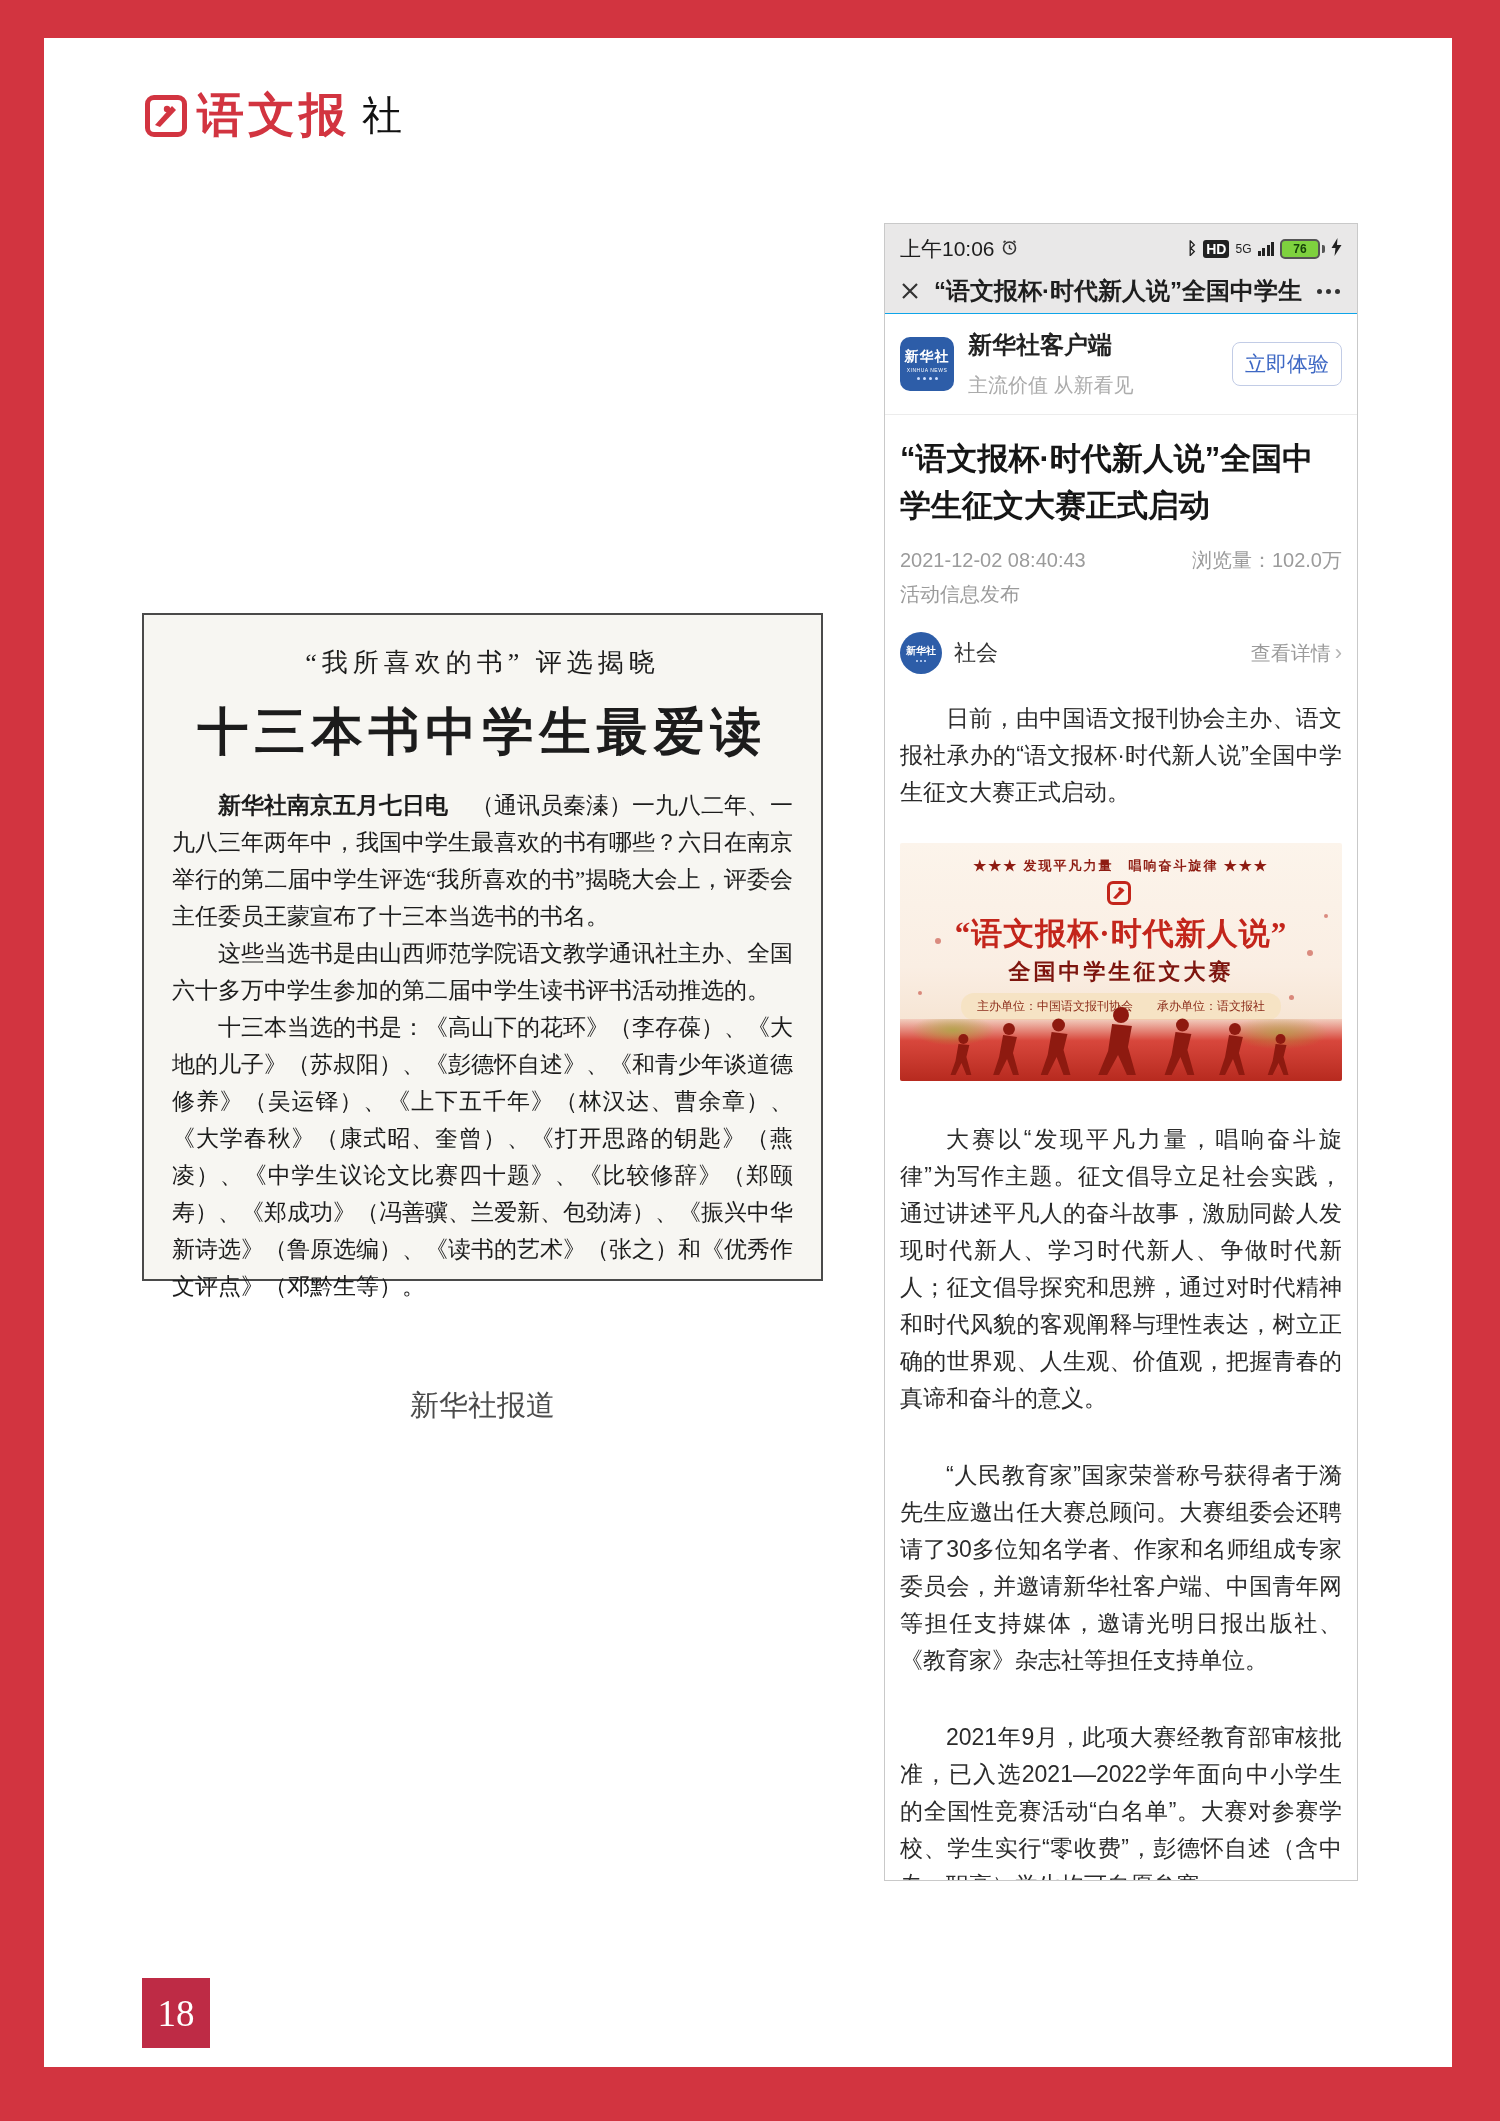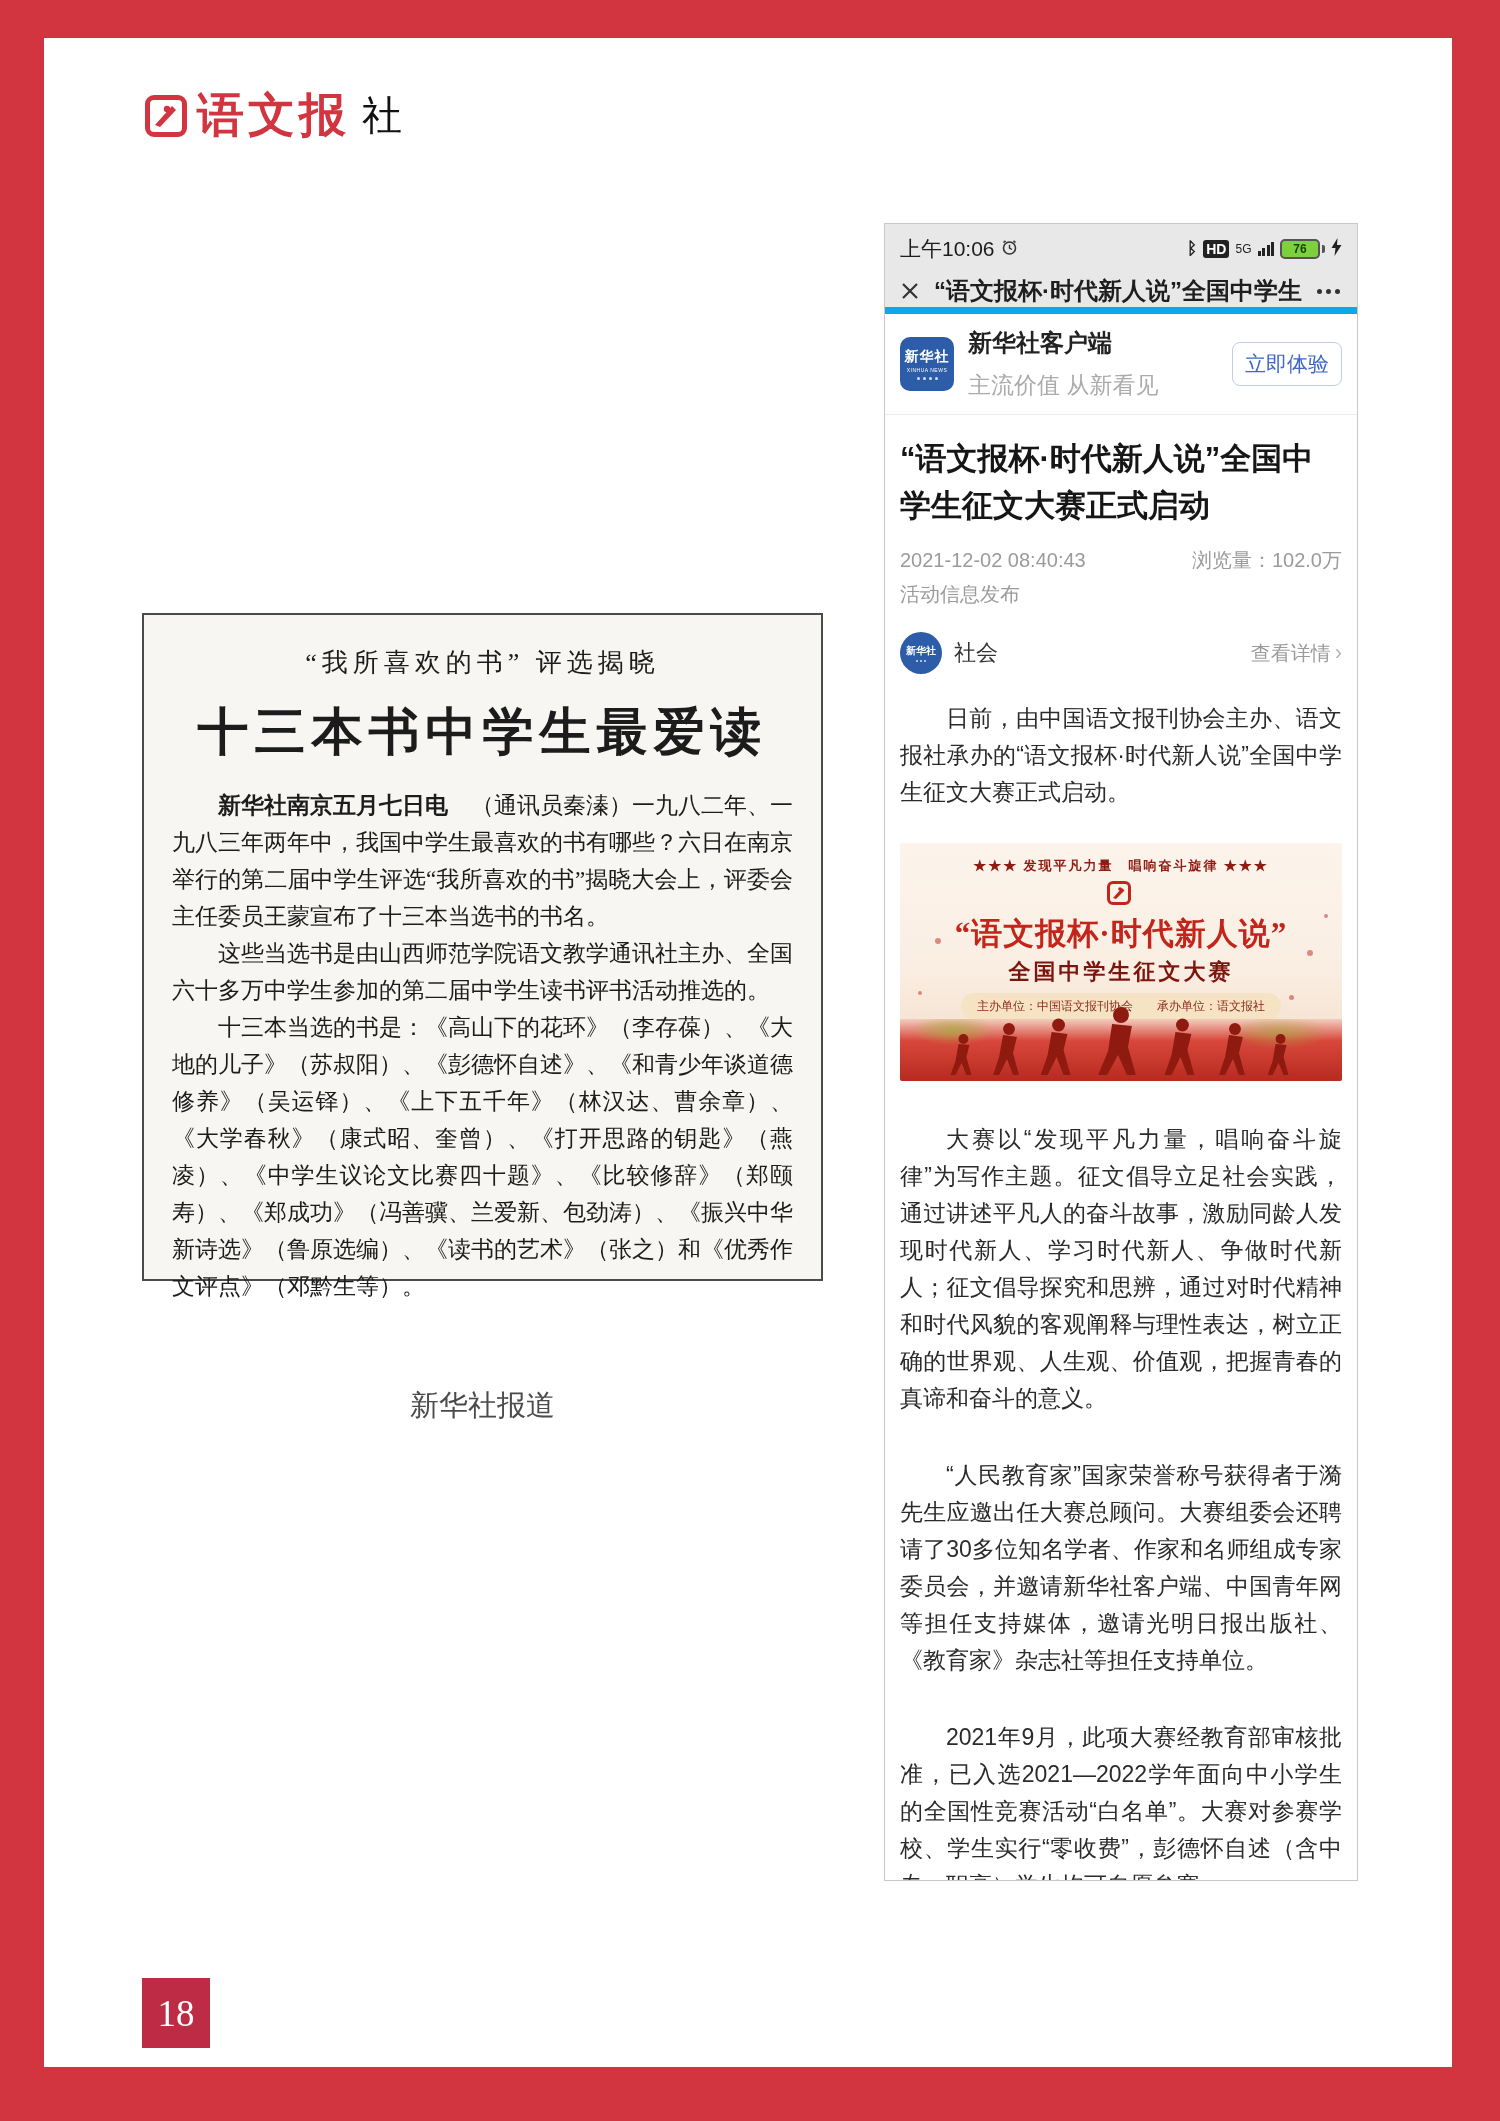--- a/index.html
+++ b/index.html
@@ -25,21 +25,21 @@
       font-family:"Liberation Serif","DejaVu Serif",serif;color:#1c1c1c;}
   .clip-kicker{text-align:center;font-size:26px;letter-spacing:5px;}
   .clip-headline{text-align:center;font-size:51px;font-weight:bold;letter-spacing:6px;margin-top:18px;}
   .clip-body{margin-top:20px;}
   .clip-body p{font-size:23px;line-height:37px;margin:0;text-align:justify;text-indent:2em;}
   .clip-caption{position:absolute;left:142px;top:1386px;width:681px;text-align:center;
       font-size:29px;color:#4b4b4b;}
   
   .phone{position:absolute;left:884px;top:223px;width:474px;height:1658px;box-sizing:border-box;
       border:1px solid #C9C9C9;background:#fff;overflow:hidden;}
-  .phone-gray{height:90px;background:#E9E8E8;border-bottom:7px solid #0ea5e9;box-sizing:border-box;padding:0 15px;}
+  .phone-gray{height:90px;background:#E9E8E8;border-bottom:1px solid #0ea5e9;box-sizing:border-box;padding:0 15px;}
   .status-row{display:flex;justify-content:space-between;align-items:center;height:40px;padding-top:5px;}
   .time-wrap{display:flex;align-items:center;gap:6px;font-size:21px;color:#1d1d1d;}
   .sticons{display:flex;align-items:center;gap:6px;}
   .bt{font-size:17px;color:#222;font-weight:bold;}
   .hd-badge{background:#222;color:#fff;font-size:14px;font-weight:bold;border-radius:3px;padding:2px 3px;line-height:1;}
   .net5g{font-size:12px;font-weight:normal;color:#222;}
   .sigbars{display:flex;align-items:flex-end;gap:1.5px;}
   .sigbars i{display:block;width:3px;background:#222;}
   .battery{width:40px;height:20px;border:2px solid #555;border-radius:5px;background:#7ED13E;
       display:flex;align-items:center;justify-content:center;font-size:12px;font-weight:bold;color:#17420a;box-sizing:border-box;}
@@ -52,21 +52,21 @@
   
   .promo{display:flex;align-items:center;height:100px;padding:0 15px;border-bottom:1px solid #ECECEC;}
   .appicon{width:54px;height:54px;border-radius:10px;background:#2D5DA8;color:#fff;flex:0 0 auto;
       display:flex;flex-direction:column;align-items:center;justify-content:center;}
   .appicon .cn{font-size:14px;font-weight:bold;letter-spacing:1px;}
   .appicon .en{font-size:5px;letter-spacing:.5px;margin-top:1px;}
   .appicon .net{display:flex;gap:3px;margin-top:4px;}
   .appicon .net i{width:3px;height:3px;border-radius:50%;background:#cfe0ff;display:block;}
   .appmeta{flex:1;margin-left:14px;}
   .appname{font-size:24px;font-weight:bold;color:#222;}
-  .appslogan{font-size:23px;color:#ABABAB;margin-top:11px;}
+  .appslogan{font-size:20px;color:#ABABAB;margin-top:11px;}
   .cta{width:108px;height:42px;border:1px solid #C2CCE6;border-radius:8px;background:#fff;
       color:#3E68C4;font-size:21px;display:flex;align-items:center;justify-content:center;flex:0 0 auto;}
   
   .article{padding:10px 15px 0;}
   .atitle{font-size:31px;font-weight:bold;color:#161616;line-height:47px;margin-top:10px;}
   .meta{display:flex;justify-content:space-between;align-items:center;font-size:20px;color:#9B9B9B;margin-top:18px;gap:20px;}
   .tagline{font-size:20px;color:#9B9B9B;margin-top:7px;}
   .author{display:flex;align-items:center;margin-top:24px;}
   .avatar{width:42px;height:42px;border-radius:50%;background:#2D5DA8;color:#fff;flex:0 0 auto;
       display:flex;flex-direction:column;align-items:center;justify-content:center;}

